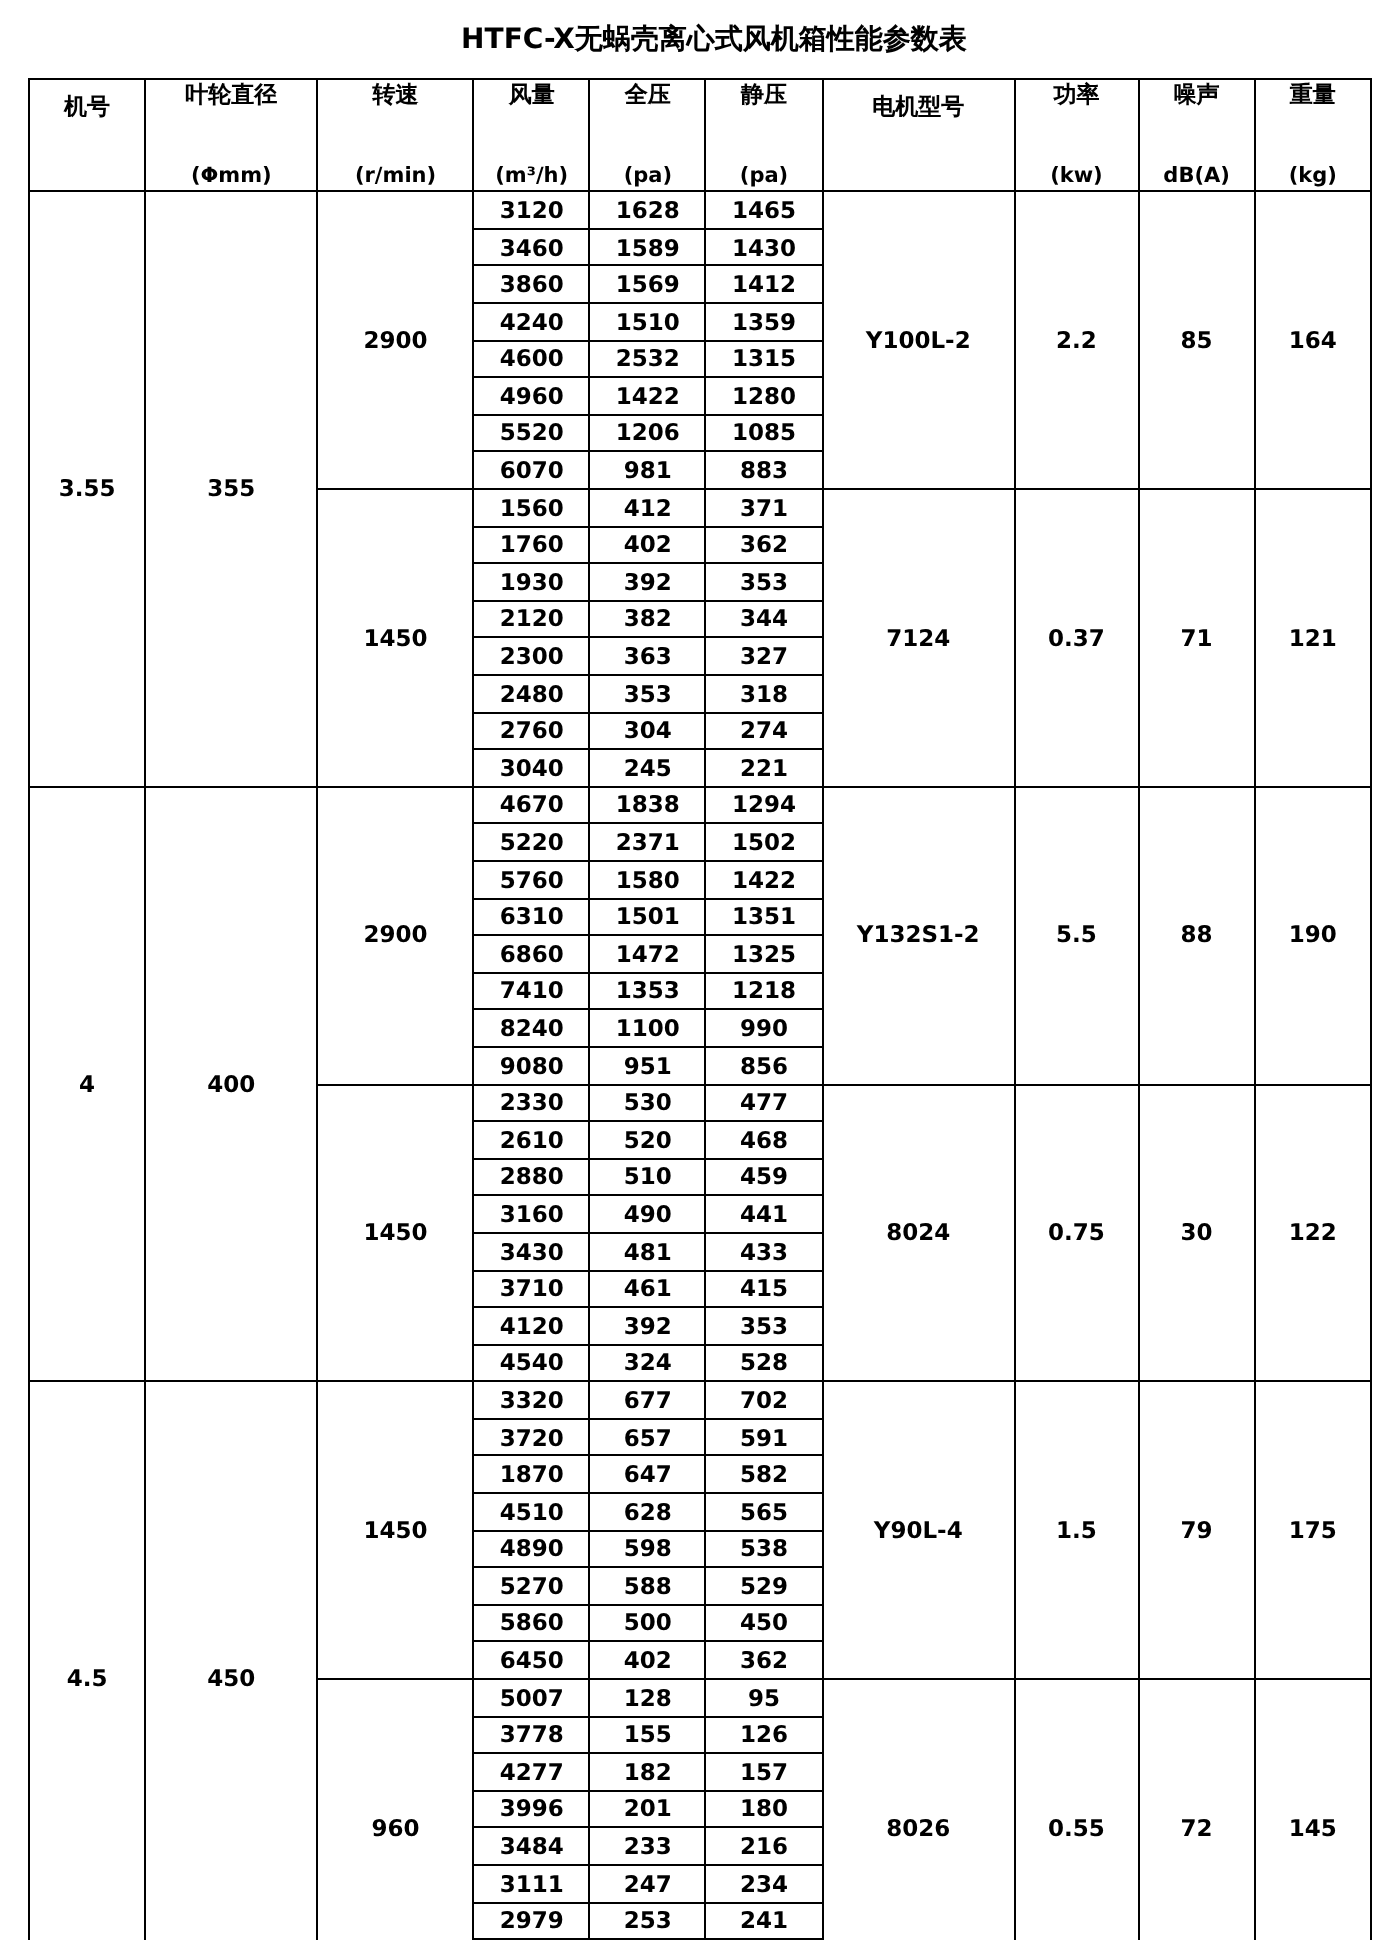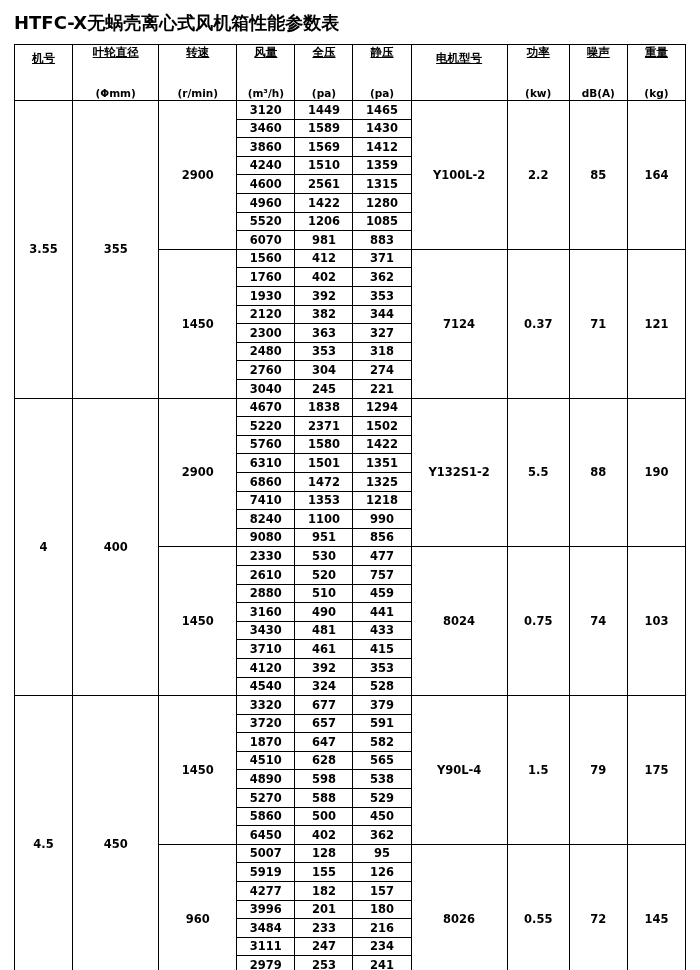--- a/index.html
+++ b/index.html
@@ -15,25 +15,26 @@
     overflow: hidden;
   }
   .page {
     width: 700px;
     height: 970px;
     position: relative;
     box-sizing: border-box;
     padding: 0;
   }
   .title {
-    font-size: 18px;
+    font-size: 14px;
     font-weight: bold;
     letter-spacing: 0px;
     padding: 12px 0 10px 14px;
     line-height: 1.2;
+    text-align: center;
   }
   table.spec {
     border-collapse: collapse;
     width: 672px;
     margin: 0 14px;
     table-layout: fixed;
   }
   table.spec td, table.spec th {
     border: 1px solid #000000;
     text-align: center;
@@ -42,21 +43,20 @@
     font-weight: bold;
     padding: 0;
     line-height: 1.25;
   }
   thead td {
     height: 44px;
     font-size: 12px;
   }
   thead td .h-main {
     display: block;
-    text-decoration: underline;
   }
   thead td .h-sub {
     display: block;
     font-size: 10.5px;
     font-weight: bold;
     margin-top: 28px;
   }
   td.num {
     height: 17.6px;
     font-size: 11.5px;
@@ -139,21 +139,21 @@
           <span class="h-sub">(kg)</span>
         </td>
       </tr>
     </thead>
     <tbody id="table-body">
         <tr>
           <td class="grpcell" rowspan="16">3.55</td>
           <td class="grpcell" rowspan="16">355</td>
           <td class="grpcell" rowspan="8">2900</td>
           <td class="num">3120</td>
-          <td class="num">1449</td>
+          <td class="num">1628</td>
           <td class="num">1465</td>
           <td class="grpcell" rowspan="8">Y100L-2</td>
           <td class="grpcell" rowspan="8">2.2</td>
           <td class="grpcell" rowspan="8">85</td>
           <td class="grpcell" rowspan="8">164</td>
         </tr>
         <tr>
           <td class="num">3460</td>
           <td class="num">1589</td>
           <td class="num">1430</td>
@@ -163,21 +163,21 @@
           <td class="num">1569</td>
           <td class="num">1412</td>
         </tr>
         <tr>
           <td class="num">4240</td>
           <td class="num">1510</td>
           <td class="num">1359</td>
         </tr>
         <tr>
           <td class="num">4600</td>
-          <td class="num">2561</td>
+          <td class="num">2532</td>
           <td class="num">1315</td>
         </tr>
         <tr>
           <td class="num">4960</td>
           <td class="num">1422</td>
           <td class="num">1280</td>
         </tr>
         <tr>
           <td class="num">5520</td>
           <td class="num">1206</td>
@@ -280,27 +280,27 @@
           <td class="num">951</td>
           <td class="num">856</td>
         </tr>
         <tr>
           <td class="grpcell" rowspan="8">1450</td>
           <td class="num">2330</td>
           <td class="num">530</td>
           <td class="num">477</td>
           <td class="grpcell" rowspan="8">8024</td>
           <td class="grpcell" rowspan="8">0.75</td>
-          <td class="grpcell" rowspan="8">74</td>
-          <td class="grpcell" rowspan="8">103</td>
+          <td class="grpcell" rowspan="8">30</td>
+          <td class="grpcell" rowspan="8">122</td>
         </tr>
         <tr>
           <td class="num">2610</td>
           <td class="num">520</td>
-          <td class="num">757</td>
+          <td class="num">468</td>
         </tr>
         <tr>
           <td class="num">2880</td>
           <td class="num">510</td>
           <td class="num">459</td>
         </tr>
         <tr>
           <td class="num">3160</td>
           <td class="num">490</td>
           <td class="num">441</td>
@@ -324,21 +324,21 @@
           <td class="num">4540</td>
           <td class="num">324</td>
           <td class="num">528</td>
         </tr>
         <tr>
           <td class="grpcell" rowspan="16">4.5</td>
           <td class="grpcell" rowspan="16">450</td>
           <td class="grpcell" rowspan="8">1450</td>
           <td class="num">3320</td>
           <td class="num">677</td>
-          <td class="num">379</td>
+          <td class="num">702</td>
           <td class="grpcell" rowspan="8">Y90L-4</td>
           <td class="grpcell" rowspan="8">1.5</td>
           <td class="grpcell" rowspan="8">79</td>
           <td class="grpcell" rowspan="8">175</td>
         </tr>
         <tr>
           <td class="num">3720</td>
           <td class="num">657</td>
           <td class="num">591</td>
         </tr>
@@ -376,21 +376,21 @@
           <td class="grpcell" rowspan="8">960</td>
           <td class="num">5007</td>
           <td class="num">128</td>
           <td class="num">95</td>
           <td class="grpcell" rowspan="8">8026</td>
           <td class="grpcell" rowspan="8">0.55</td>
           <td class="grpcell" rowspan="8">72</td>
           <td class="grpcell" rowspan="8">145</td>
         </tr>
         <tr>
-          <td class="num">5919</td>
+          <td class="num">3778</td>
           <td class="num">155</td>
           <td class="num">126</td>
         </tr>
         <tr>
           <td class="num">4277</td>
           <td class="num">182</td>
           <td class="num">157</td>
         </tr>
         <tr>
           <td class="num">3996</td>

